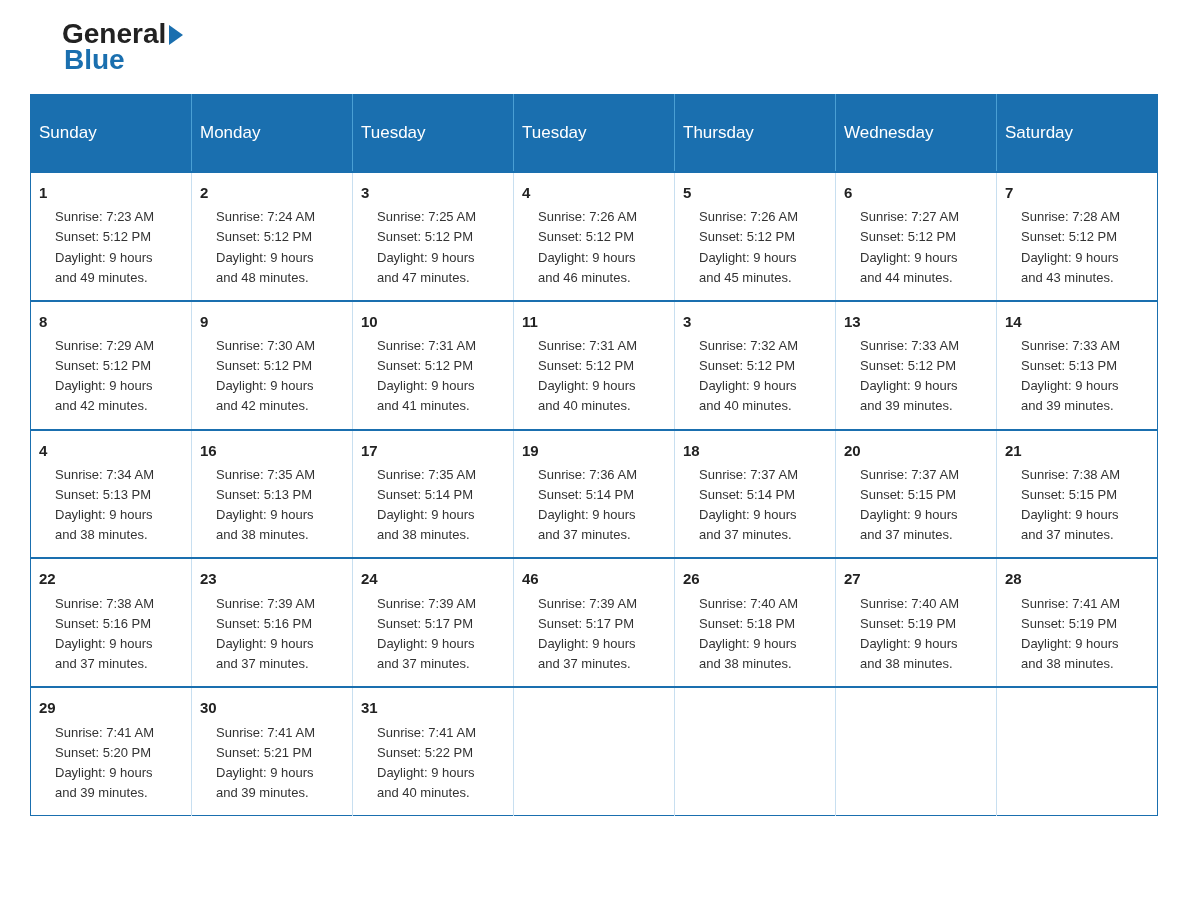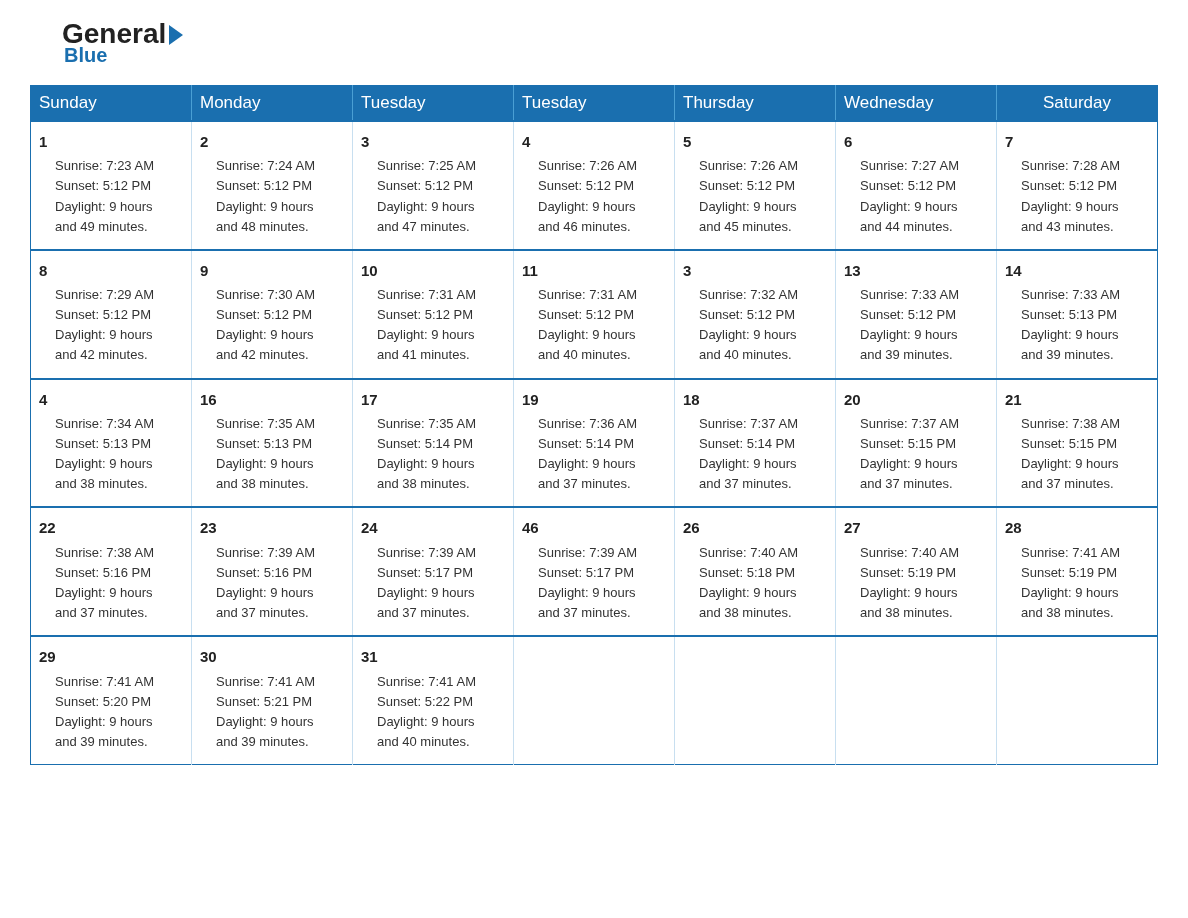--- a/index.html
+++ b/index.html
@@ -35,21 +35,21 @@
     .logo-arrow {
       width: 0; height: 0;
       border-left: 14px solid #1a6faf;
       border-top: 10px solid transparent;
       border-bottom: 10px solid transparent;
       margin-left: 3px;
       margin-top: 2px;
     }
     .logo-blue {
       color: #1a6faf;
-      font-size: 20px;
+      font-size: 28px;
       font-weight: bold;
       margin-top: -4px;
       margin-left: 2px;
     }
     .title-block {
       text-align: right;
     }
     .month-title {
       font-size: 52px;
       font-weight: normal;
@@ -64,25 +64,25 @@
     .calendar {
       width: 100%;
       border-collapse: collapse;
       border: 1.5px solid #1a6faf;
     }
     .calendar thead tr th {
       background: #1a6faf;
       color: #fff;
       font-size: 17px;
       font-weight: normal;
-      padding: 7px 8px;
+      padding: 28px 8px;
       text-align: left;
       border-right: 1px solid #4a9fd4;
     }
-    .calendar thead tr th:last-child { border-right: none; text-align: center; }
+    .calendar thead tr th:last-child { border-right: none; }
     .calendar tbody tr {
       border-top: 2px solid #1a6faf;
     }
     .calendar tbody tr td {
       vertical-align: top;
       padding: 8px 8px 12px 8px;
       border-right: 1px solid #c8dff0;
       width: 14.28%;
       font-size: 13.5px;
       line-height: 1.55;

